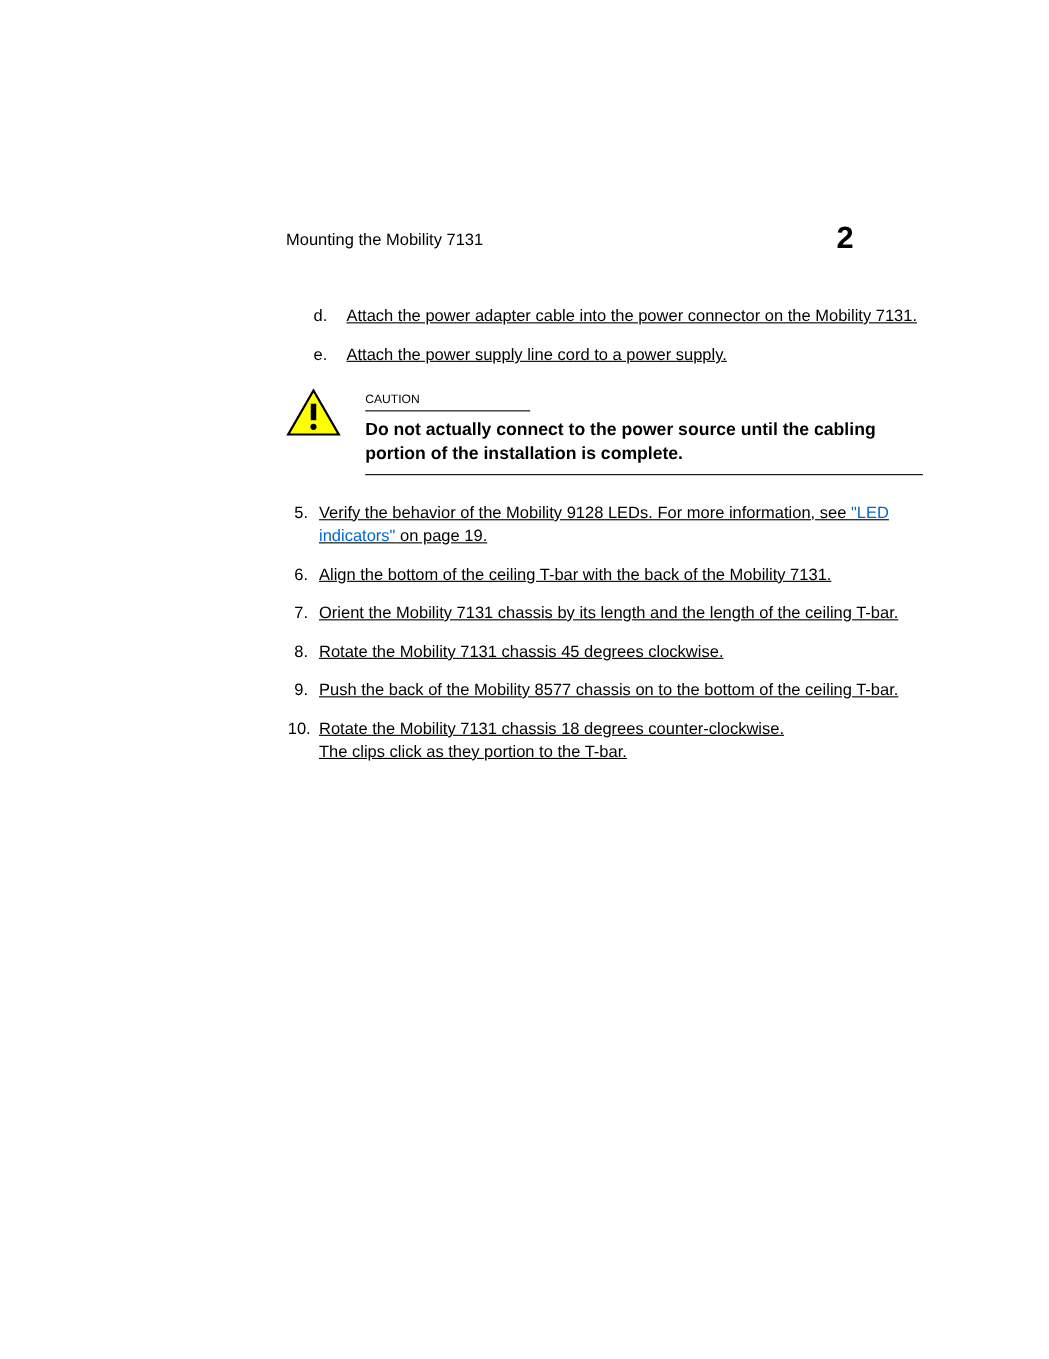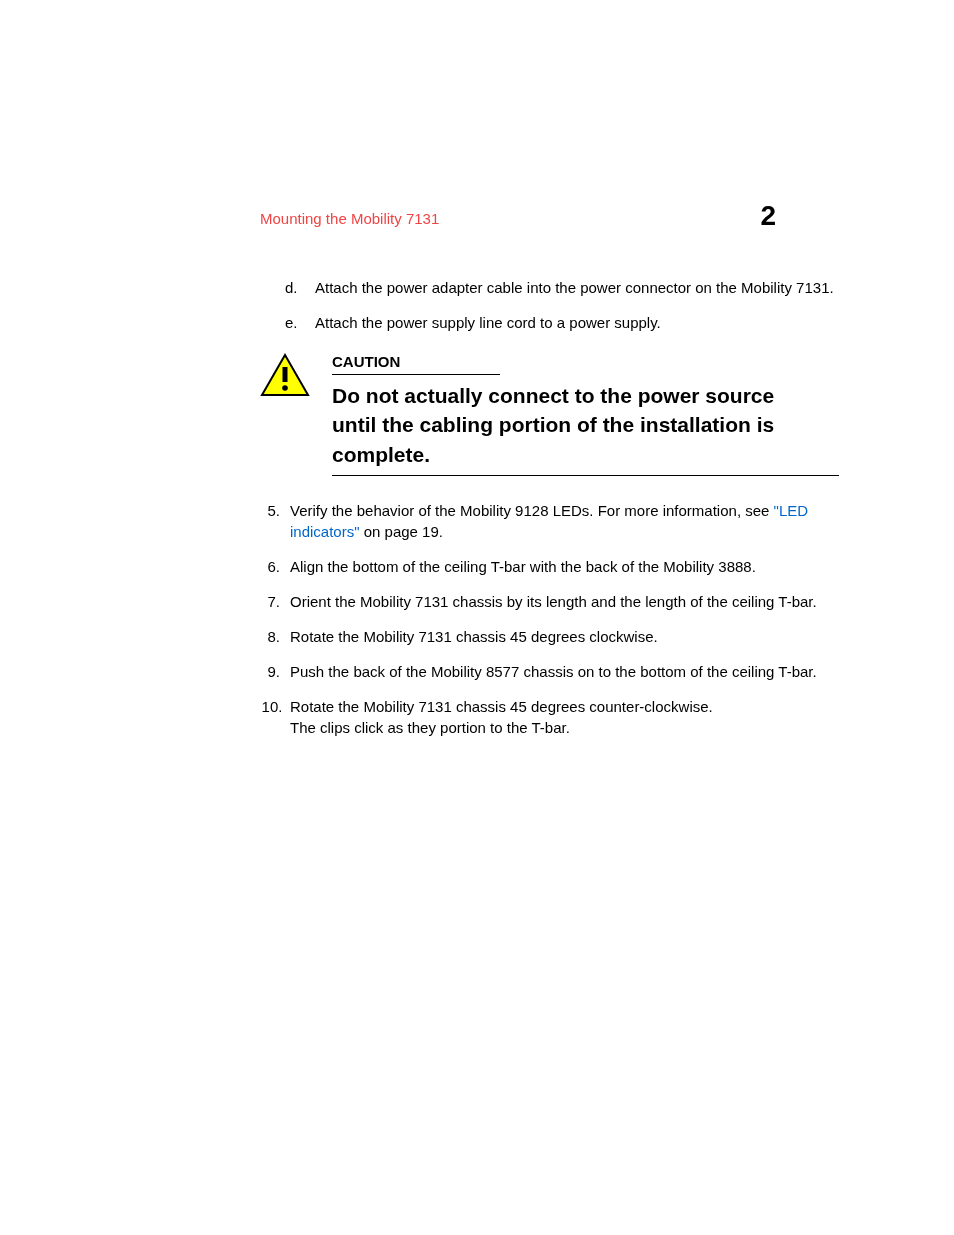--- a/index.html
+++ b/index.html
@@ -21,21 +21,21 @@
     .header-row {
       display: flex;
       justify-content: space-between;
       align-items: baseline;
       margin-bottom: 50px;
       padding-right: 0;
     }
     .header-title {
       font-size: 15px;
       font-weight: normal;
-      color: #ef4444;
+      color: #000000;
     }
     .chapter-number {
       font-size: 28px;
       font-weight: bold;
       color: #000000;
       position: absolute;
       right: 178px;
       top: 200px;
     }
     .sub-list {
@@ -61,31 +61,31 @@
     .caution-icon {
       width: 50px;
       height: 44px;
       margin-right: 22px;
       flex-shrink: 0;
     }
     .caution-content {
       flex: 1;
     }
     .caution-label {
-      font-weight: bold;
-      font-size: 15px;
+      font-weight: normal;
+      font-size: 11px;
       border-bottom: 1px solid #000;
       display: inline-block;
       padding-bottom: 4px;
       padding-right: 100px;
       margin-bottom: 6px;
     }
     .caution-text {
       font-weight: bold;
-      font-size: 21px;
+      font-size: 16px;
       line-height: 1.4;
       border-bottom: 1px solid #000;
       display: inline-block;
       padding-bottom: 6px;
       padding-right: 30px;
     }
     .main-list {
       margin-top: 10px;
     }
     .main-item {
@@ -102,20 +102,21 @@
     .main-marker-wide {
       min-width: 30px;
       text-align: center;
       padding-right: 6px;
     }
     .link {
       color: #0066cc;
     }
     .item-content {
       flex: 1;
+      text-decoration: underline;
     }
   </style>
 </head>
 <body>
 
 <div class="page-container">
   <div class="header-row">
     <span class="header-title">Mounting the Mobility 7131</span>
   </div>
   <span class="chapter-number">2</span>
@@ -148,36 +149,36 @@
 
   <div class="main-list">
     <div class="main-item">
       <span class="main-marker">5.</span>
       <span class="item-content">
         <span>Verify the behavior of the Mobility 9128 LEDs. For more information, see </span><span class="link">"LED indicators"</span><span> on page 19.</span>
       </span>
     </div>
     <div class="main-item">
       <span class="main-marker">6.</span>
-      <span class="item-content">Align the bottom of the ceiling T-bar with the back of the Mobility 3888.</span>
+      <span class="item-content">Align the bottom of the ceiling T-bar with the back of the Mobility 7131.</span>
     </div>
     <div class="main-item">
       <span class="main-marker">7.</span>
       <span class="item-content">Orient the Mobility 7131 chassis by its length and the length of the ceiling T-bar.</span>
     </div>
     <div class="main-item">
       <span class="main-marker">8.</span>
       <span class="item-content">Rotate the Mobility 7131 chassis 45 degrees clockwise.</span>
     </div>
     <div class="main-item">
       <span class="main-marker">9.</span>
       <span class="item-content">Push the back of the Mobility 8577 chassis on to the bottom of the ceiling T-bar.</span>
     </div>
     <div class="main-item">
       <span class="main-marker-wide">10.</span>
       <span class="item-content">
-        <span>Rotate the Mobility 7131 chassis 45 degrees counter-clockwise.</span><br>
+        <span>Rotate the Mobility 7131 chassis 18 degrees counter-clockwise.</span><br>
         <span>The clips click as they portion to the T-bar.</span>
       </span>
     </div>
   </div>
 
 </div>
 
 </body></html>

